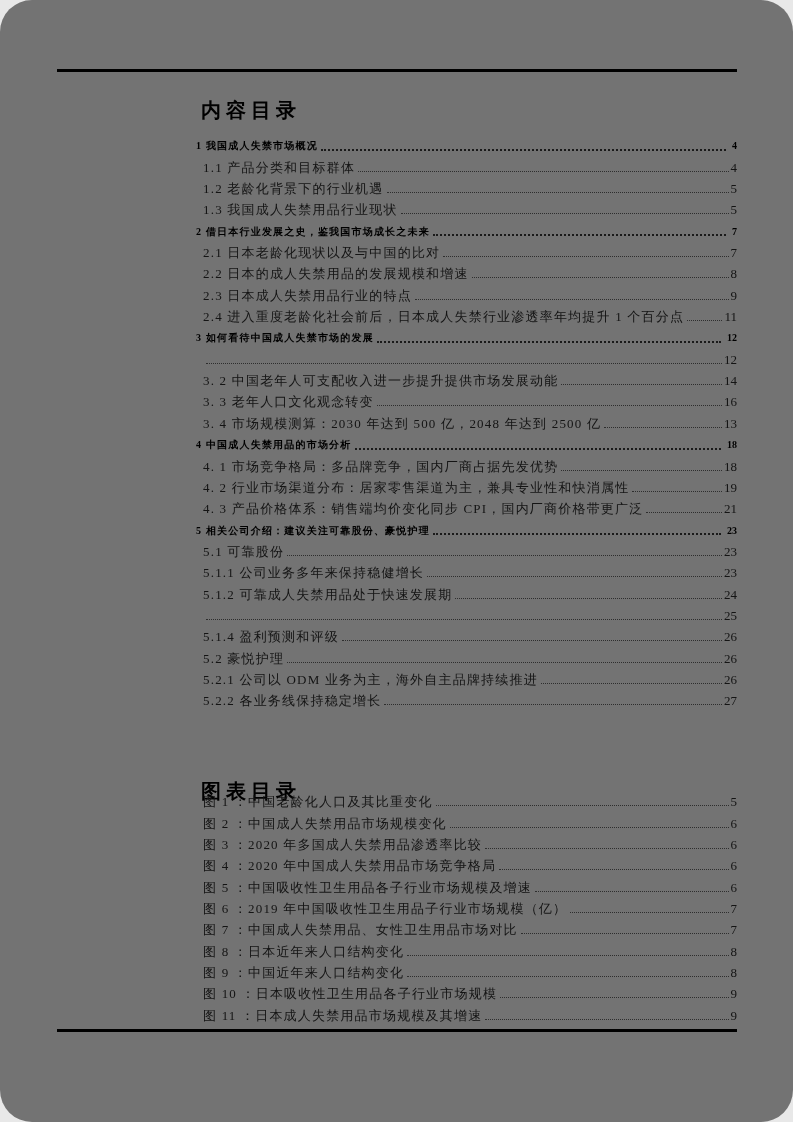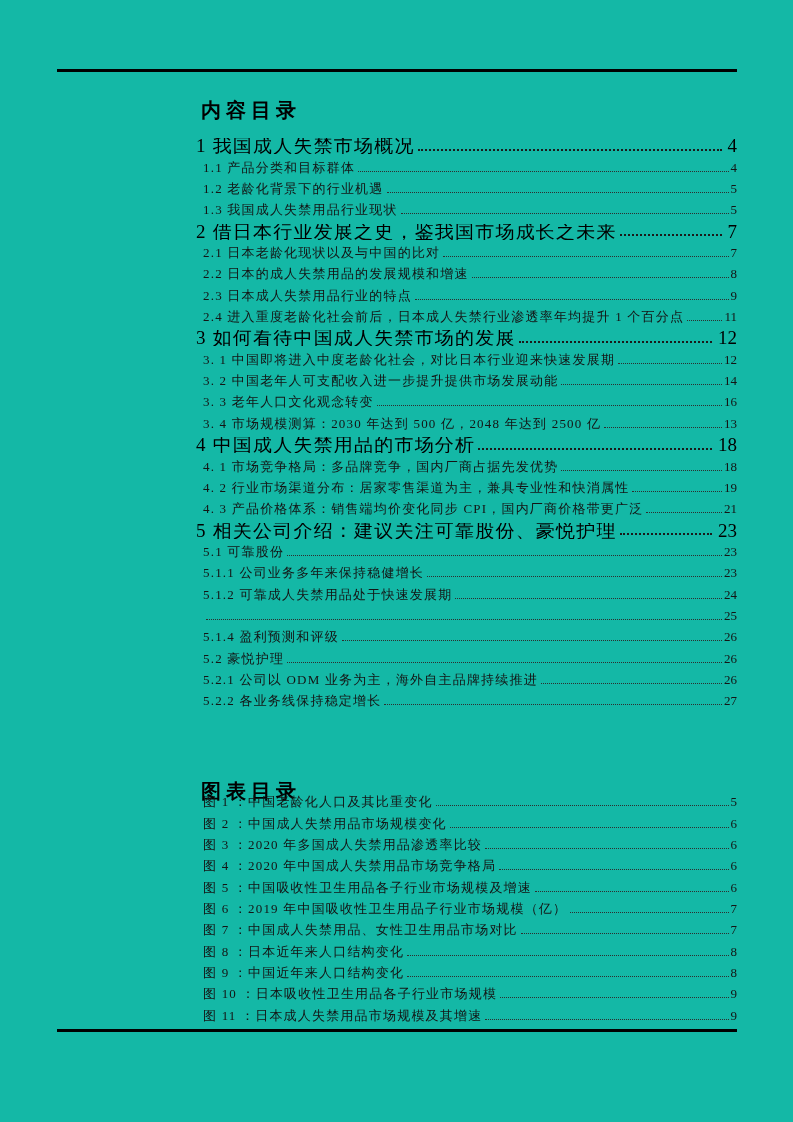--- a/index.html
+++ b/index.html
@@ -3,23 +3,24 @@
 <meta charset="utf-8">
 <style>
   * { margin: 0; padding: 0; box-sizing: border-box; }
   html, body { background: #e8e8e8; }
   body { font-family: "Liberation Serif", "DejaVu Serif", serif; color: #111; }
 
   .page {
     position: relative;
     width: 793px;
     height: 1122px;
-    background: #14b8a6;
+    background: #737373;
     margin: 0 auto;
     overflow: hidden;
+    border-radius: 32px;
   }
 
   .rule {
     position: absolute;
     left: 57px;
     width: 680px;
     height: 2.5px;
     background: #000;
   }
   .rule-top    { top: 69px; }
@@ -67,22 +68,22 @@
     min-width: 12px;
   }
   .toc-row .pg {
     flex: 0 0 auto;
     line-height: 16px;
     letter-spacing: 0;
   }
 
   
   .toc-row.lv1 {
-    font-weight: 400;
-    font-size: 19px;
+    font-weight: 700;
+    font-size: 10px;
     color: #000;
   }
   .toc-row.lv1 .leader {
     border-bottom: 2.2px dotted #1a1a1a;
     margin-bottom: 3.5px;
   }
   .toc-row.lv1 .pg { padding-left: 4px; }
 
   
   .toc-row.lv2 { padding-left: 7px; }
@@ -151,21 +152,20 @@
     <span class="pg">11</span>
   </div>
 
   <div class="toc-row lv1">
     <span class="lbl">3 如何看待中国成人失禁市场的发展</span>
     <span class="leader"></span>
     <span class="pg">12</span>
   </div>
 
   <div class="toc-row lv2">
-    <span class="lbl">3. 1 中国即将进入中度老龄化社会，对比日本行业迎来快速发展期</span>
     <span class="leader"></span>
     <span class="pg">12</span>
   </div>
 
   <div class="toc-row lv2">
     <span class="lbl">3. 2 中国老年人可支配收入进一步提升提供市场发展动能</span>
     <span class="leader"></span>
     <span class="pg">14</span>
   </div>
 

